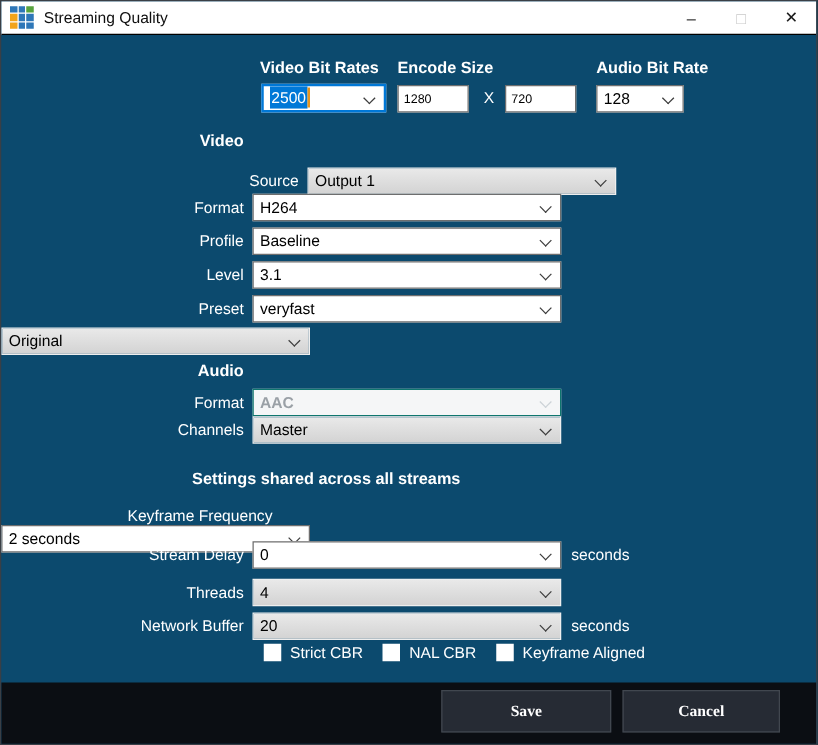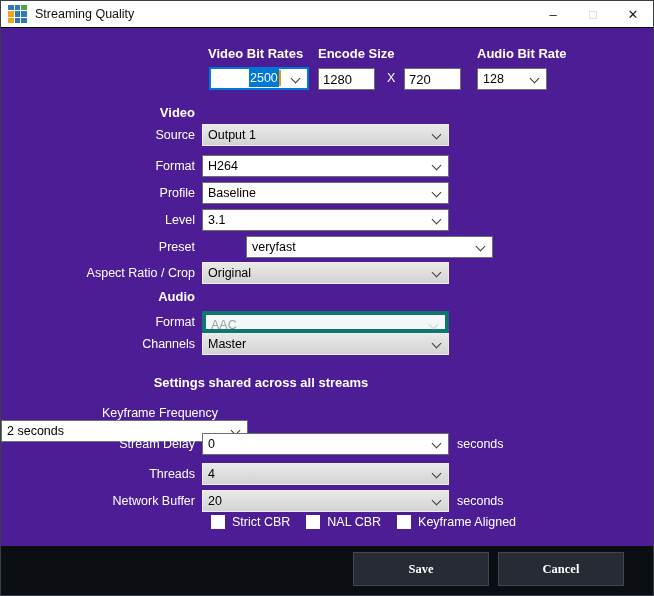--- a/index.html
+++ b/index.html
@@ -1,21 +1,21 @@
 <!DOCTYPE html>
 <html><head>
 <meta charset="utf-8">
 <style>
   * { margin:0; padding:0; box-sizing:border-box; }
   html,body { background:#333; }
   body { font-family:"Liberation Sans","DejaVu Sans",sans-serif; }
 
   .window{
     position:relative; width:654px; height:596px;
-    background:#4c1d95; overflow:hidden;
+    background:#0c4a6e; overflow:hidden;
     border:1px solid #3a3f46;
   }
 
   
   .titlebar{
     position:absolute; left:0; top:0; width:100%; height:27px;
     background:#ffffff; display:flex; align-items:center;
     border-bottom:1px solid #000;
   }
   .app-icon{ width:19px; height:19px; margin-left:7px;
@@ -31,32 +31,32 @@
   
   .lbl-white{ color:#ffffff; font-size:12.5px; }
   .hdr{ color:#ffffff; font-size:13px; font-weight:bold; }
 
   
   .combo{ position:relative; height:22px; cursor:default; }
   .combo .val{ display:block; font-size:12.5px; color:#000; line-height:20px; padding-left:5px;
     white-space:nowrap; overflow:hidden; }
   .combo.white{ background:#ffffff; border:1px solid #6e6e6e; }
   .combo.gray{ background:linear-gradient(180deg,#e9e9e9,#d3d3d3); border:1px solid #eeeeee; }
-  .combo.disabled{ background:#f5f6f7; border:4px solid #0f766e; }
+  .combo.disabled{ background:#f5f6f7; border:1px solid #0f766e;font-weight:bold; }
   .combo.disabled .val{ color:#9aa0a6; }
   .chev{ position:absolute; right:8px; top:6px; width:7px; height:7px;
     border-right:1.5px solid #3c3c3c; border-bottom:1.5px solid #3c3c3c; transform:rotate(45deg); }
   .combo.disabled .chev{ border-color:#ccd2d7; }
   .combo.focused{ border:2px solid #0078d7; background:#fff; }
   .combo.focused .val{ line-height:18px; }
   .sel{ display:inline-block; background:#0078d7; color:#fff; padding:0 1px; position:relative; }
   .sel::after{ content:""; position:absolute; right:-2px; top:1px; bottom:1px; width:2px; background:#e8951e; }
 
   .txt-input{ position:absolute; height:22px; background:#fff; border:1px solid #6e6e6e;
-    font-family:"Liberation Sans",sans-serif; font-size:13px; color:#000; padding:0 0 0 4px; width:57px; }
+    font-family:"Liberation Sans",sans-serif; font-size:10px; color:#000; padding:0 0 0 4px; width:57px; }
 
   
   .row{ position:absolute; left:0; height:22px; display:flex; align-items:center; }
   .row .rlbl{ width:201px; text-align:right; padding-right:7px; color:#fff; font-size:12.5px; }
   .row .combo{ width:247px; }
   .row .suffix{ margin-left:8px; color:#fff; font-size:12.5px; }
 
   .sec-hdr{ position:absolute; }
 
   
@@ -101,37 +101,37 @@
       <div class="win-btn">
           <span>✕</span>
         </div>
     </div>
   </div>
 
   <div class="hdr sec-hdr" style="left:207px; top:45px;">Video Bit Rates</div>
   <div class="hdr sec-hdr" style="left:317px; top:45px;">Encode Size</div>
   <div class="hdr sec-hdr" style="left:476px; top:45px;">Audio Bit Rate</div>
 
-  <div class="combo focused" style="position:absolute; left:208px; top:66px; width:100px; height:23px;padding-left:33px;">
+  <div class="combo focused" style="position:absolute; left:208px; top:66px; width:100px; height:23px;">
     <span class="val"><span class="sel">2500</span></span>
     <span class="chev"></span>
   </div>
 
   <input class="txt-input" style="left: 317px; top: 67px;" value="1280">
   <span class="lbl-white" style="position:absolute; left:386px; top:70px;">X</span>
   <input class="txt-input" style="left: 403px; top: 67px;" value="720">
 
   <div class="combo white" style="position:absolute; left:476px; top:67px; width:70px;">
     <span class="val">128</span>
     <span class="chev"></span>
   </div>
 
   <div class="hdr sec-hdr" style="left:0; top:104px; width:201px; text-align:right; padding-right:7px;">Video</div>
 
-  <div class="row" style="top:123px;">
+  <div class="row" style="top:133px;margin-left:44px;">
     <span class="rlbl">Source</span>
     <div class="combo gray">
       <span class="val">Output 1</span>
       <span class="chev"></span>
     </div>
   </div>
 
   <div class="row" style="top:154px;">
     <span class="rlbl">Format</span>
     <div class="combo white">
@@ -149,30 +149,29 @@
   </div>
 
   <div class="row" style="top:208px;">
     <span class="rlbl">Level</span>
     <div class="combo white">
       <span class="val">3.1</span>
       <span class="chev"></span>
     </div>
   </div>
 
-  <div class="row" style="top:235px;gap:44px;">
+  <div class="row" style="top:235px;">
     <span class="rlbl">Preset</span>
     <div class="combo white">
       <span class="val">veryfast</span>
       <span class="chev"></span>
     </div>
   </div>
 
   <div class="row" style="top:261px;">
-    <span class="rlbl">Aspect Ratio / Crop</span>
     <div class="combo gray">
       <span class="val">Original</span>
       <span class="chev"></span>
     </div>
   </div>
 
   <div class="hdr sec-hdr" style="left:0; top:288px; width:201px; text-align:right; padding-right:7px;">Audio</div>
 
   <div class="row" style="top:310px;">
     <span class="rlbl">Format</span>

